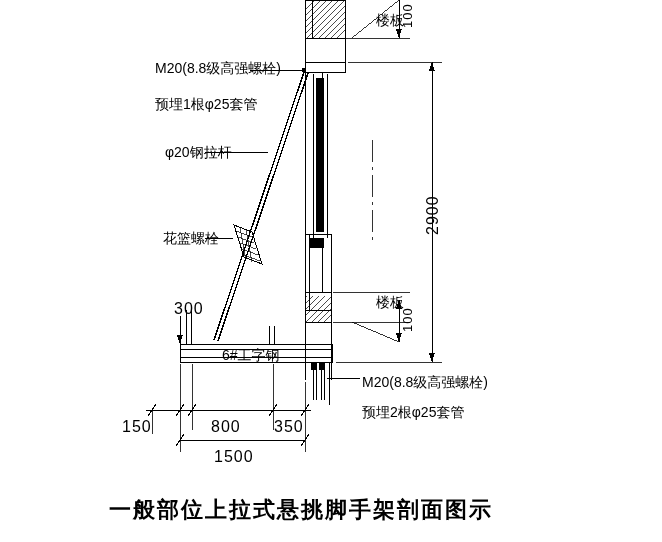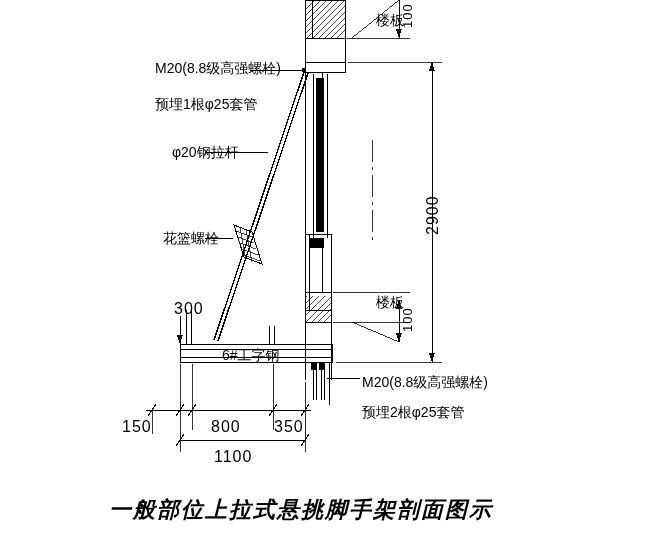--- a/index.html
+++ b/index.html
@@ -7,21 +7,21 @@
        font-family:"Liberation Sans", sans-serif;color:#000;}
   #canvas{position:absolute;left:0;top:0;width:662px;height:542px;}
   .lbl{position:absolute;white-space:nowrap;font-size:11px;line-height:12px;color:#000;}
   .lbl.cn{font-family:Liberation Sans, sans-serif;font-size:14px;}
   .dim{position:absolute;white-space:nowrap;font-family:"Liberation Sans", sans-serif;
        font-size:16px;letter-spacing:1px;color:#000;}
   .dim.small{font-size:13px;}
   .vert{transform:rotate(-90deg);transform-origin:left top;}
   #title{position:absolute;left:0;top:495px;width:602px;text-align:center;
          font-family:"DejaVu Sans", sans-serif;font-size:22px;font-weight:bold;
-         letter-spacing:2px;color:#000;font-style:italic;}
+         letter-spacing:2px;color:#000;}
 </style>
 </head>
 <body>
 
 <svg id="canvas" viewBox="0 0 662 542">
   <g stroke="#000" fill="none" stroke-width="1" shape-rendering="crispEdges">
 
     <rect x="305" y="0" width="40" height="38"></rect>
     <g stroke="#000" stroke-width="0.7">
       <line x1="307" y1="38" x2="345" y2="0"></line>
@@ -158,30 +158,30 @@
     <line x1="180" y1="440" x2="305" y2="440"></line>
     <g stroke-width="1.1">
       <line x1="176" y1="446" x2="184" y2="434"></line>
       <line x1="301" y1="446" x2="309" y2="434"></line>
     </g>
   </g>
 </svg>
 
 <div class="lbl cn" style="left:155px;top:62px;">M20(8.8级高强螺栓)</div>
 <div class="lbl cn" style="left:155px;top:80px;margin-top:18px;">预埋1根φ25套管</div>
-<div class="lbl cn" style="left:172px;top:146px;">φ20钢拉杆</div>
+<div class="lbl cn" style="left:165px;top:146px;">φ20钢拉杆</div>
 <div class="lbl cn" style="left:163px;top:232px;">花篮螺栓</div>
 <div class="lbl cn" style="left:222px;top:349px;">6#工字钢</div>
 <div class="lbl cn" style="left:362px;top:376px;">M20(8.8级高强螺栓)</div>
 <div class="lbl cn" style="left:362px;top:406px;">预埋2根φ25套管</div>
 <div class="lbl cn" style="left:376px;top:14px;">楼板</div>
 <div class="lbl cn" style="left:376px;top:296px;">楼板</div>
 
 <div class="dim vert" style="left:424px;top:235px;">2900</div>
 <div class="dim vert small" style="left:400px;top:28px;">100</div>
 <div class="dim vert small" style="left:400px;top:332px;">100</div>
 <div class="dim" style="left:174px;top:300px;">300</div>
 <div class="dim" style="left:122px;top:418px;">150</div>
 <div class="dim" style="left:211px;top:418px;">800</div>
 <div class="dim" style="left:274px;top:418px;">350</div>
-<div class="dim" style="left:214px;top:448px;">1100</div>
+<div class="dim" style="left:214px;top:448px;">1500</div>
 
 <div id="title">一般部位上拉式悬挑脚手架剖面图示</div>
 
 </body></html>

